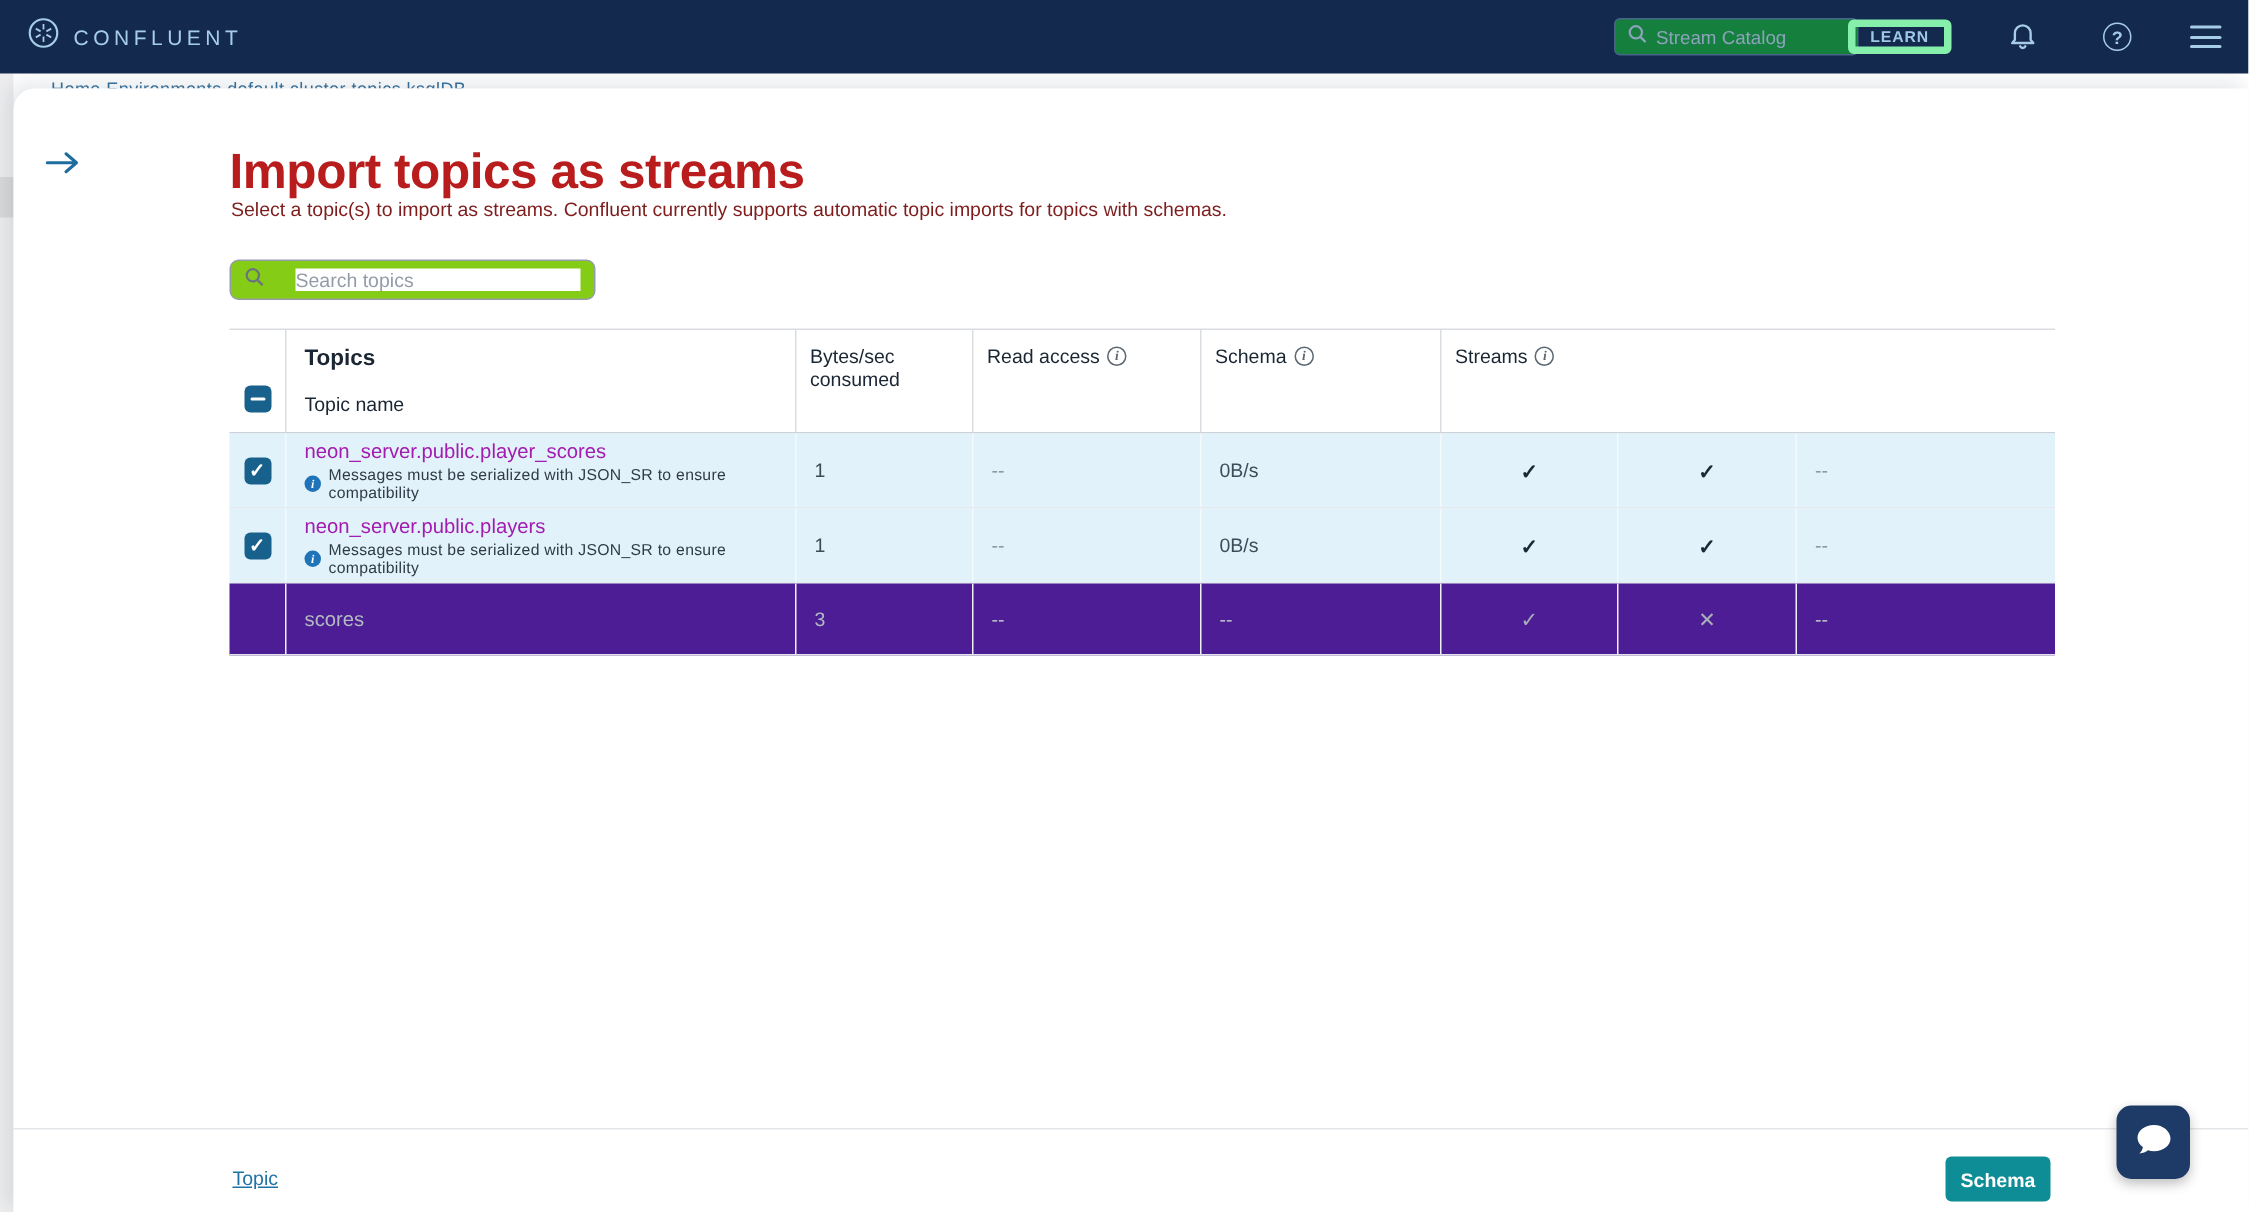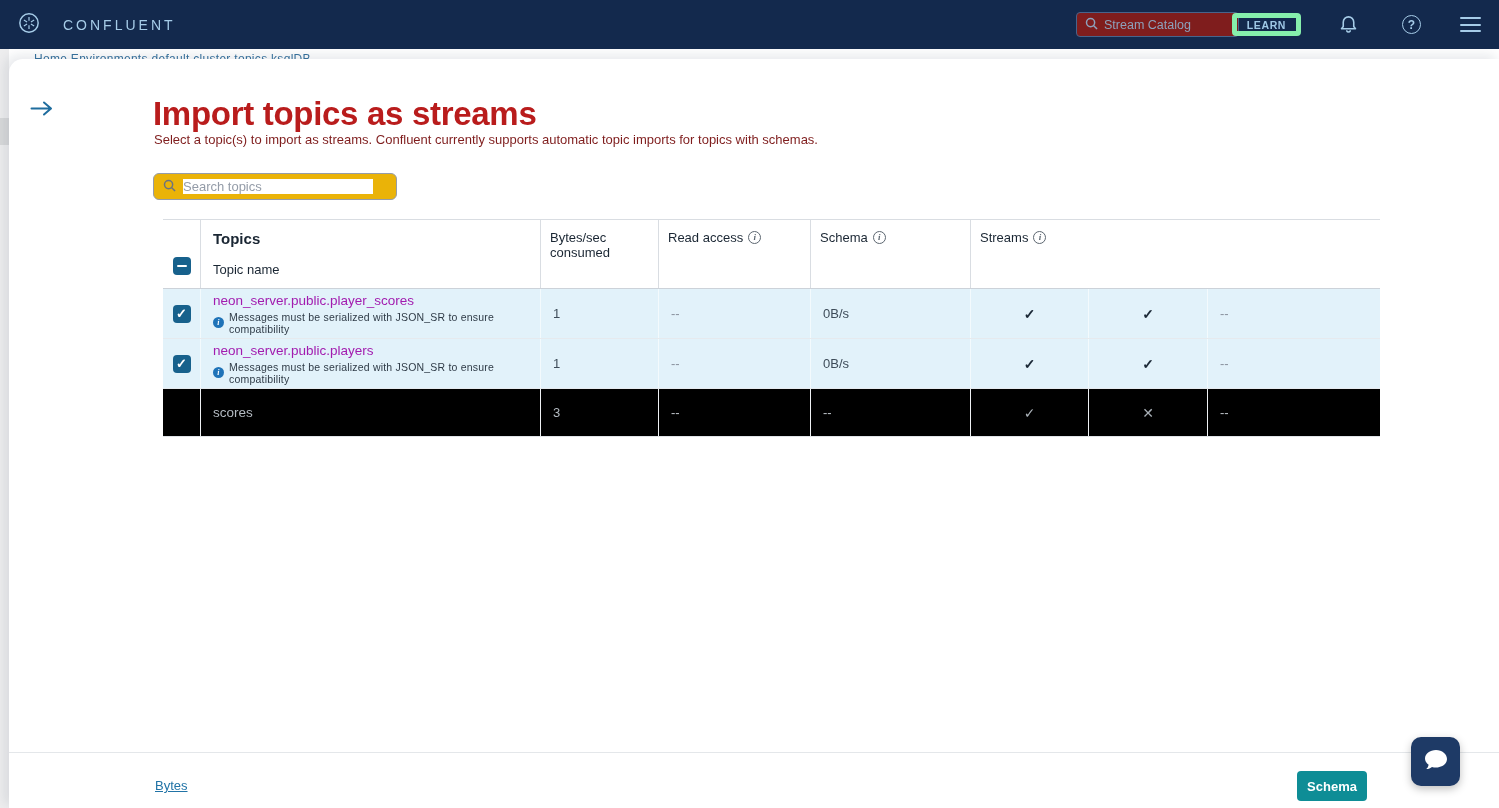--- a/index.html
+++ b/index.html
@@ -11,24 +11,24 @@
     overflow: hidden;
     color: #1a2633;
   }
 
   
   .navbar {
     position: absolute; top:0; left:0; width:1499px; height:49px;
     background:#13294d; display:flex; align-items:center;
     z-index: 30;
   }
-  .brand { display:flex; align-items:center; gap:23px; margin-left:18px; }
+  .brand { display:flex; align-items:center; gap:9px; margin-left:18px; }
   .brand-text { color:#a6cce8; font-size:14px; letter-spacing:3px; font-weight:500; }
   .nav-search {
-    width:163px; height:25px; background:#7f1d1d; border:1px solid #48648b;
+    width:163px; height:25px; background:#15803d; border:1px solid #48648b;
     border-radius:4px; display:flex; align-items:center; padding:0 8px; gap:6px;
     position:absolute; right:260px;
   }
   .nav-search input {
     background:transparent; border:none; outline:none; color:#bccbdd;
     font-size:12.5px; width:120px; font-family:"Liberation Sans",sans-serif;
   }
   .nav-search input::placeholder { color:#8da2bc; }
   .learn-btn {
     position:absolute; right:198px; height:23px; padding:0 10px;
@@ -67,31 +67,31 @@
   .panel-title {
     position:absolute; left:144px; top:36px;
     font-size:33px; font-weight:700; color:#b91c1c; letter-spacing:-0.3px;
   }
   .panel-subtitle {
     position:absolute; left:145px; top:73px;
     font-size:13px; color:#7f1d1d;
   }
   .topic-search {
     position:absolute; left:144px; top:114px; width:244px; height:27px;
-    border:1px solid #959ca8; border-radius:6px; background:#eab308;
-    display:flex; align-items:center; padding:0 9px; gap:7px;
+    border:1px solid #959ca8; border-radius:6px; background:#84cc16;
+    display:flex; align-items:center; padding:0 9px; gap:7px;justify-content:space-between;
   }
   .topic-search input {
     border:none; outline:none; font-size:13px; width:190px;
     font-family:"Liberation Sans",sans-serif; color:#333;
   }
   .topic-search input::placeholder { color:#949ca8; }
 
   
-  .topics-table { position:absolute; left:154px; top:160px; width:1217px; }
+  .topics-table { position:absolute; left:144px; top:160px; width:1217px; }
   .t-header {
     display:grid; grid-template-columns:38px 340px 118px 152px 160px 118px 119px 172px;
     border-top:1px solid #d9dde2; border-bottom:1px solid #ccd2d9; height:70px;
   }
   .h-cell {
     border-right:1px solid #d9dde2; padding:10px 0 11px 12px;
     display:flex; flex-direction:column; justify-content:space-between;
   }
   .h-cell.last { border-right:none; }
   .h-cell.cb-col { align-items:center; justify-content:flex-end; padding:0 0 13px 0; }
@@ -104,21 +104,21 @@
     display:inline-flex; align-items:center; justify-content:center; line-height:1;
     font-family:"Liberation Serif", serif;
   }
 
   .t-row {
     display:grid; grid-template-columns:38px 340px 118px 152px 160px 118px 119px 172px;
     height:50px; border-bottom:1px solid #e6eaee;
   }
   .t-row.tinted { background:#e2f2fa; }
   .t-row.tinted .cell { border-right:1px solid #f3fafd; }
-  .t-row.disabled { background:#000000; height:48px; border-bottom:1px solid #e0e4e8; }
+  .t-row.disabled { background:#4c1d95; height:48px; border-bottom:1px solid #e0e4e8; }
   .t-row.disabled .cell { border-right:1px solid #eef1f4; }
   .cell { display:flex; align-items:center; padding-left:12px; font-size:13px; color:#3e4c59; }
   .cell.last { border-right:none !important; }
   .cell.center { justify-content:center; padding-left:0; }
   .cell.cb-cell { justify-content:center; padding-left:0; }
   .cell.topic-cell { flex-direction:column; align-items:flex-start; justify-content:center; gap:3px; }
   .topic-name { font-size:13.5px; color:#a21caf; }
   .topic-note { font-size:10.5px; color:#2f3b47; display:flex; align-items:center; gap:5px; letter-spacing:0.2px; }
   .topic-note:empty { display:none; }
   .note-i {
@@ -325,21 +325,21 @@
           <span class="glyph">✓</span>
         </div>
       <div class="cell center">
           <span class="glyph">✕</span>
         </div>
       <div class="cell dash last">--</div>
     </div>
   </div>
 
   <div class="footer-divider"></div>
-  <a class="back-link">Bytes</a>
+  <a class="back-link">Topic</a>
   <button class="import-btn">Schema</button>
 
   <button class="chat-widget">
     <span>
       <svg width="27" height="25" viewBox="0 0 27 25">
         <path fill="#ffffff" d="M14 2C7.9 2 3 5.8 3 10.5c0 2.5 1.4 4.7 3.6 6.2-.3 1.8-1.1 3.3-2.4 4.3 2.4-.1 4.4-1 5.8-2.1 1.2.4 2.6.6 4 .6 6.1 0 11-3.8 11-8.5S20.1 2 14 2z"></path>
       </svg>
     </span>
   </button>
 </section>

